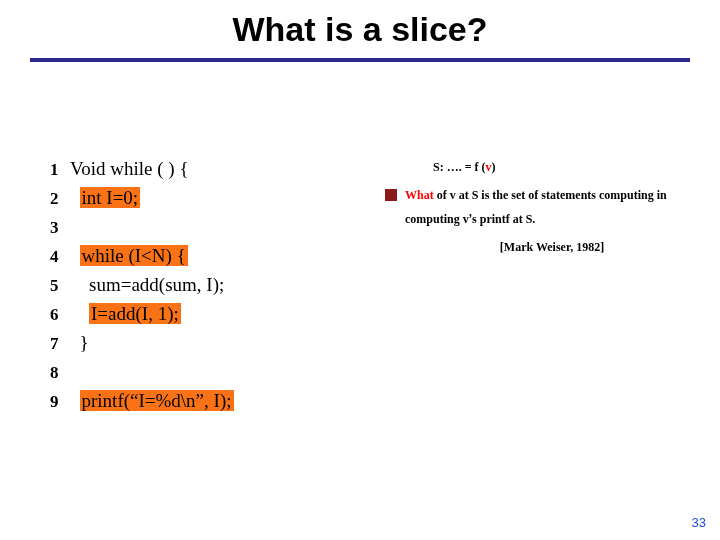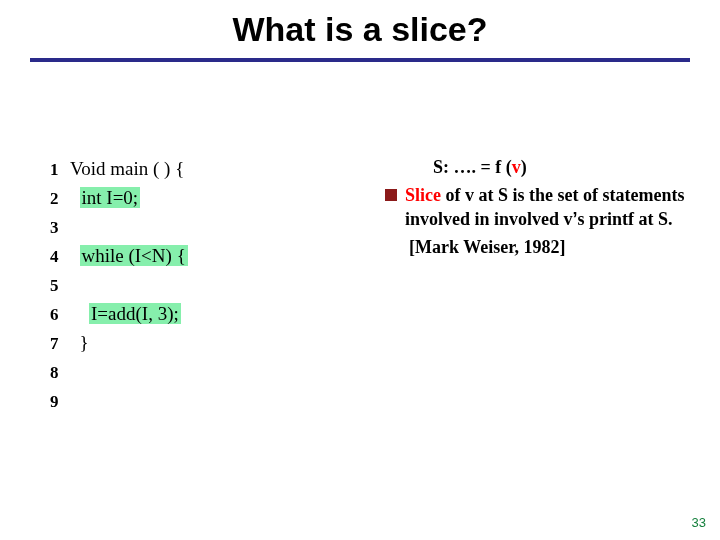--- a/index.html
+++ b/index.html
@@ -54,30 +54,30 @@
     font-weight: bold;
     color: #000;
     text-align: left;
     flex-shrink: 0;
     padding-top: 1px;
   }
   .code-line {
     white-space: pre;
   }
   .hl {
-    background: #86efac;
+    background: #f97316;
     padding: 0 2px;
   }
   .right {
     position: absolute;
     left: 385px;
     top: 155px;
     width: 310px;
     font-family: "Comic Sans MS", cursive;
-    font-size: 18px;
+    font-size: 12px;
     font-weight: bold;
     line-height: 24px;
   }
   .bullet-row {
     display: flex;
     align-items: flex-start;
     margin-bottom: 4px;
   }
   .bullet-icon {
     width: 12px;
@@ -93,80 +93,82 @@
   }
   .bullet-text { flex: 1; }
   .red { color: #ff0000; }
   .apos { font-family: Arial, sans-serif; font-weight: bold; }
   .pagenum {
     position: absolute;
     right: 14px;
     bottom: 10px;
     font-family: Arial, sans-serif;
     font-size: 13px;
-    color: #15803d;
+    color: #1d4ed8;
   }
 </style>
 </head>
 <body>
 
 <div class="slide">
 
   <div class="title">What is a slice?</div>
   <div class="rule"></div>
 
   <div class="code-block" id="code-block">
       <div class="code-row">
         <div class="code-num">1</div>
-        <div class="code-line">Void main ( ) {</div>
+        <div class="code-line">Void while ( ) {</div>
       </div>
       <div class="code-row">
         <div class="code-num">2</div>
         <div class="code-line">&nbsp;&nbsp;<span class="hl">int I=0;</span></div>
       </div>
       <div class="code-row">
         <div class="code-num">3</div>
       </div>
       <div class="code-row">
         <div class="code-num">4</div>
         <div class="code-line">&nbsp;&nbsp;<span class="hl">while (I&lt;N) {</span></div>
       </div>
       <div class="code-row">
         <div class="code-num">5</div>
+        <div class="code-line">&nbsp;&nbsp;&nbsp;&nbsp;sum=add(sum, I);</div>
       </div>
       <div class="code-row">
         <div class="code-num">6</div>
-        <div class="code-line">&nbsp;&nbsp;&nbsp;&nbsp;<span class="hl">I=add(I, 3);</span></div>
+        <div class="code-line">&nbsp;&nbsp;&nbsp;&nbsp;<span class="hl">I=add(I, 1);</span></div>
       </div>
       <div class="code-row">
         <div class="code-num">7</div>
         <div class="code-line">&nbsp;&nbsp;}</div>
       </div>
       <div class="code-row">
         <div class="code-num">8</div>
       </div>
       <div class="code-row">
         <div class="code-num">9</div>
+        <div class="code-line">&nbsp;&nbsp;<span class="hl">printf(“I=%d\n”, I);</span></div>
       </div>
     </div>
 
   <div class="right">
     <div class="bullet-row">
       <div class="bullet-icon"></div>
       <div class="bullet-text" style="padding-left:28px;">
         <span>S: …. = f (</span><span class="red">v</span><span>)</span>
       </div>
     </div>
     <div class="bullet-row has-bullet">
       <div class="bullet-icon"></div>
       <div class="bullet-text">
-        <span class="red">Slice</span><span> of v at S is  the set of statements involved in involved v</span><span class="apos">’</span><span>s printf at S.</span>
+        <span class="red">What</span><span> of v at S is  the set of statements computing in computing v</span><span class="apos">’</span><span>s printf at S.</span>
       </div>
     </div>
     <div class="bullet-row">
       <div class="bullet-icon"></div>
-      <div class="bullet-text" style="padding-left:4px;">[Mark Weiser, 1982]</div>
+      <div class="bullet-text" style="padding-left:4px;text-align:center;">[Mark Weiser, 1982]</div>
     </div>
   </div>
 
   <div class="pagenum">33</div>
 
 </div>
 
 </body></html>

